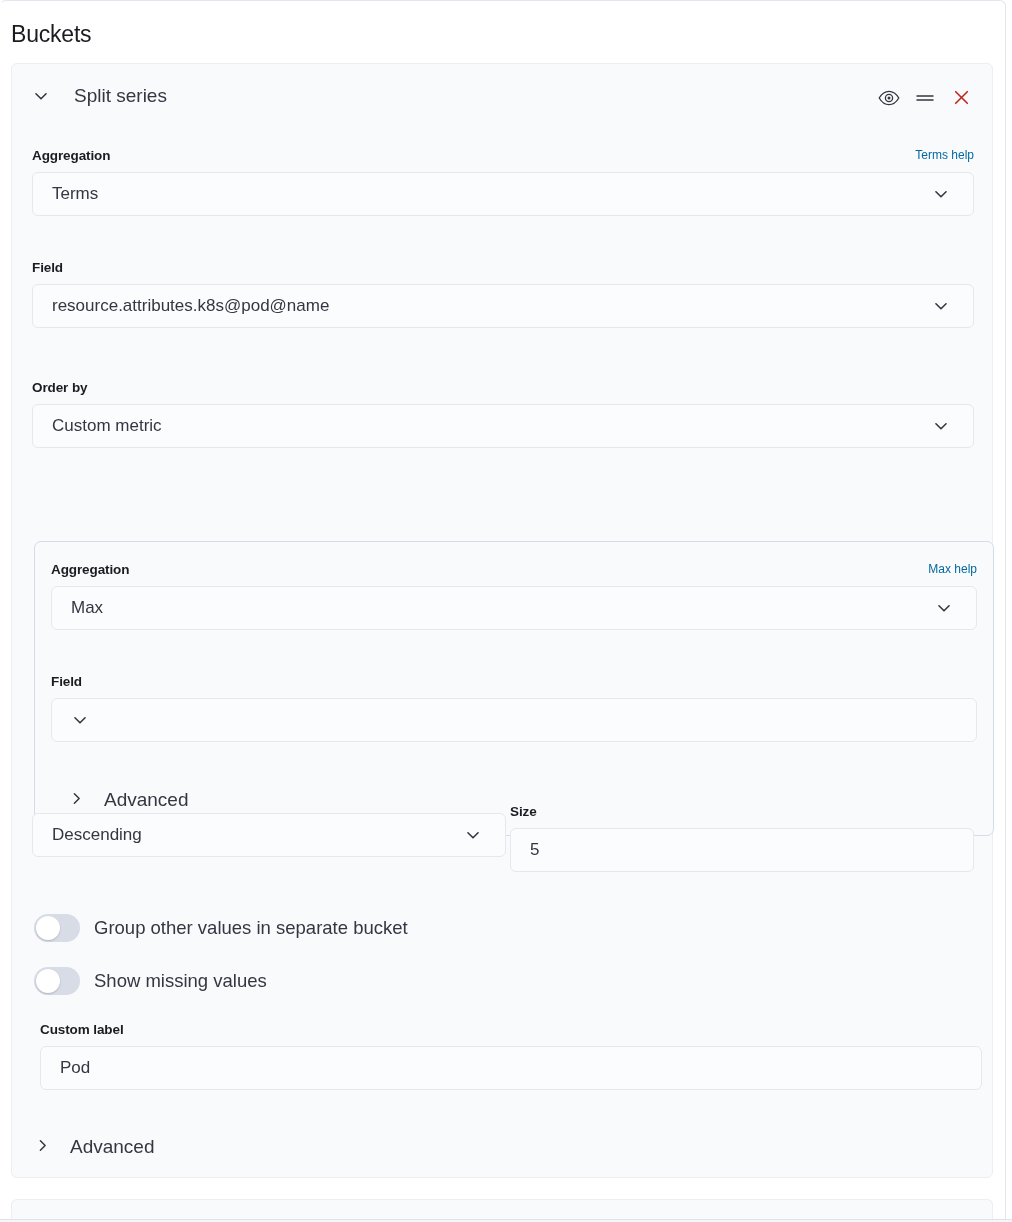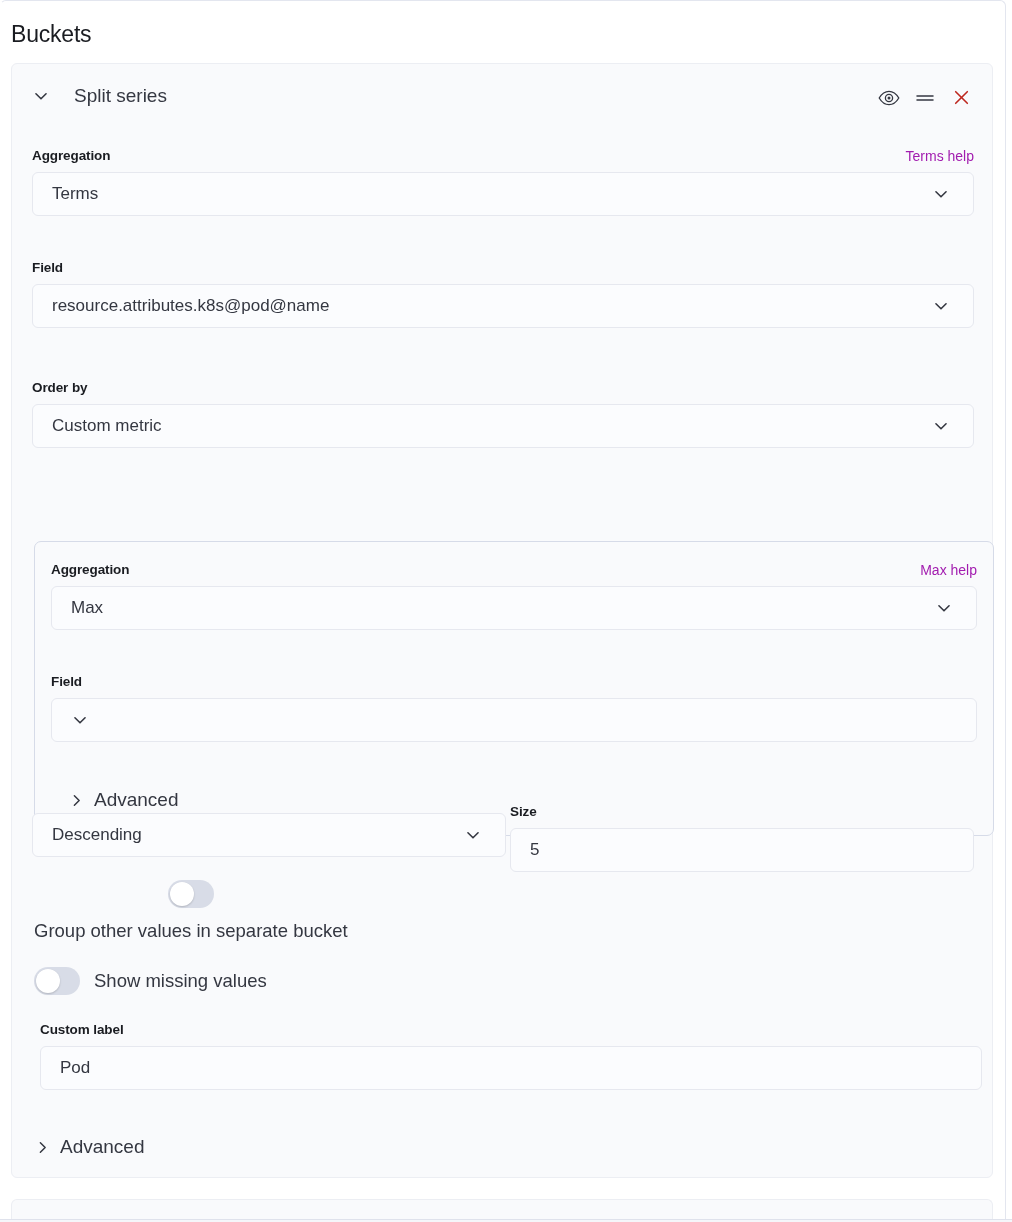--- a/index.html
+++ b/index.html
@@ -137,22 +137,22 @@
     font-size: 13.5px;
     font-weight: bold;
     color: #1a1c21;
     display: block;
     letter-spacing: -0.1px;
   }
   .help-link {
     position: absolute;
     right: 0;
     top: 0;
-    font-size: 14px;
-    color: #a21caf;
+    font-size: 12px;
+    color: #0369a1;
     text-decoration: none;
     cursor: pointer;
     margin-left: 32px;
   }
 
   .control {
     position: relative;
     margin-top: 9px;
     height: 44px;
     background: #fbfcfe;
@@ -195,22 +195,22 @@
   .nested-row {
     position: absolute;
     left: 16px;
     width: 926px;
   }
 
   
   .advanced {
     position: absolute;
     display: flex;
-    align-items: flex-end;
-    gap: 9px;
+    align-items: flex-start;
+    gap: 19px;
     cursor: pointer;
   }
   .advanced .chev-right {
     width: 17px;
     height: 17px;
     display: block;
   }
   .advanced .adv-text {
     font-size: 19px;
     color: #343741;
@@ -383,21 +383,21 @@
       </div>
     </div>
 
     <div class="row" style="top:740px; left:498px; width:464px;">
       <span class="lbl">Size</span>
       <div class="control textinput">
         <span class="val">5</span>
       </div>
     </div>
 
-    <div class="switch-row" style="top:816px;flex-direction:column;">
+    <div class="switch-row" style="top:850px;">
       <span class="switch">
           <span class="knob"></span>
         </span>
       <span class="switch-label">Group other values in separate bucket</span>
     </div>
 
     <div class="switch-row" style="top:903px;">
       <span class="switch">
           <span class="knob"></span>
         </span>

